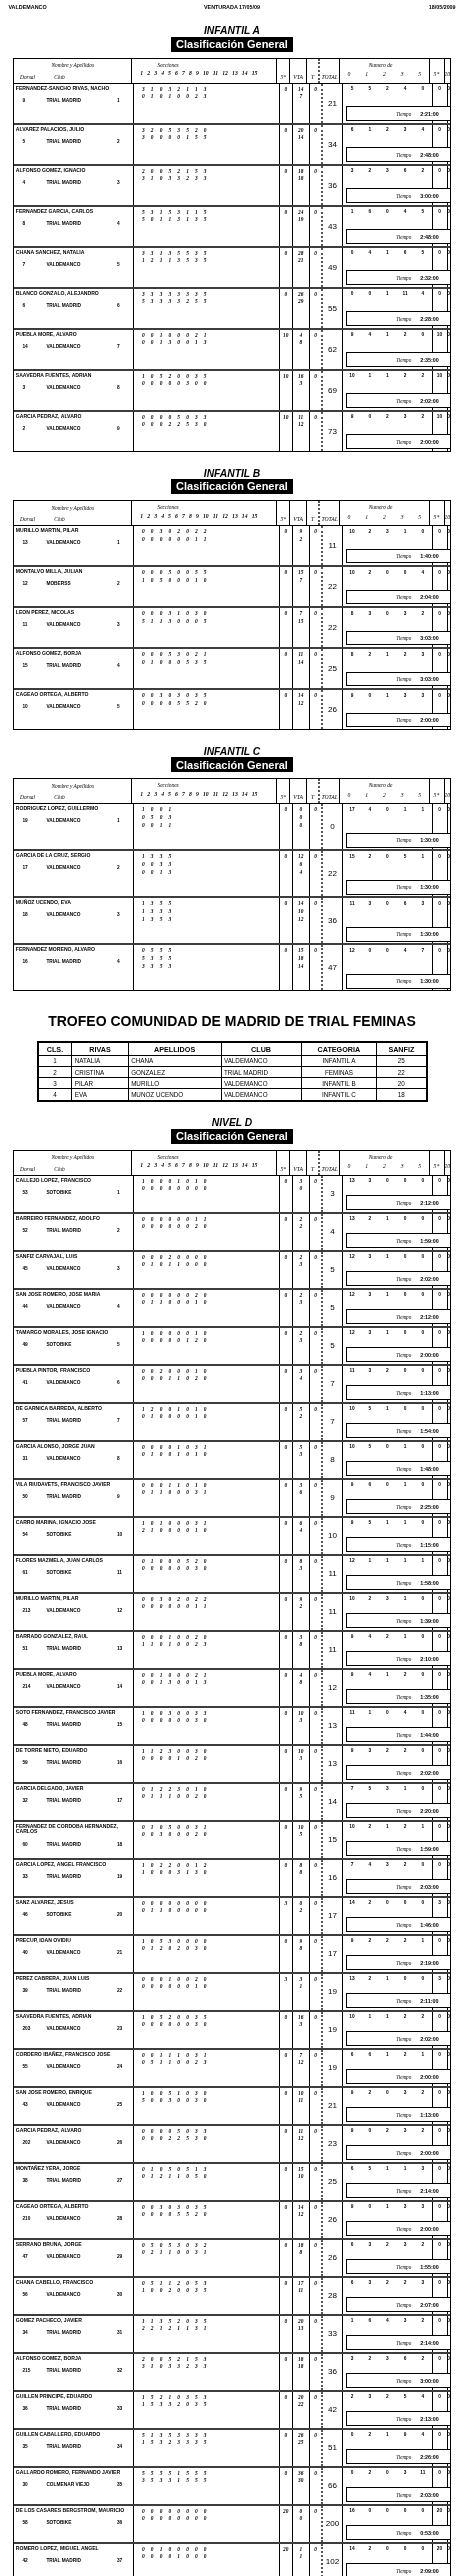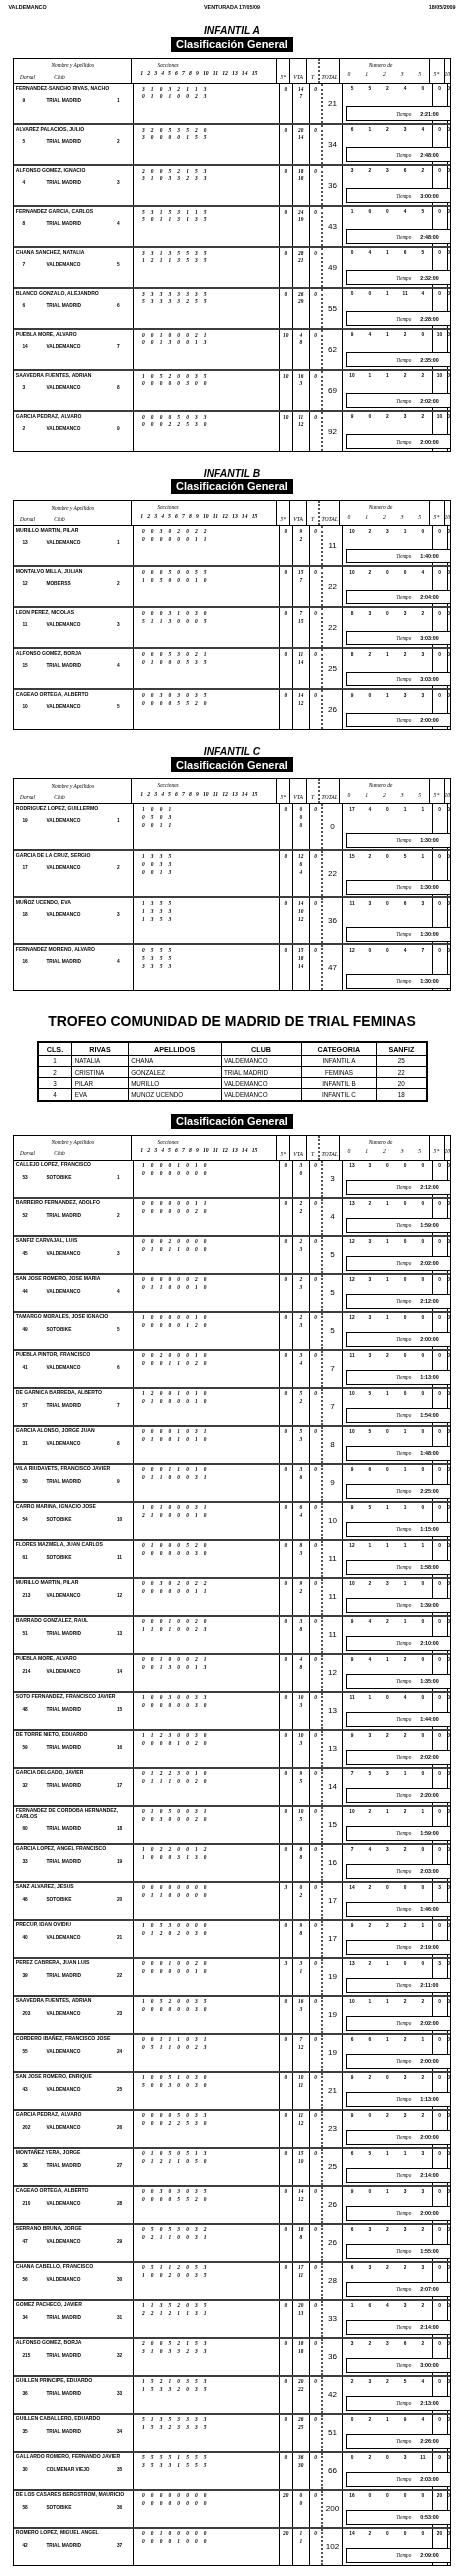--- a/index.html
+++ b/index.html
@@ -523,21 +523,21 @@
         <div class="col vta">
           <div class="vta-vals">
             <span>11</span>
             <span>12</span>
           </div>
         </div>
         <div class="col t">
           <span class="smallval">0</span>
         </div>
         <div class="col total">
-          <div class="total-val">92</div>
+          <div class="total-val">73</div>
         </div>
         <div class="col numero">
           <div class="nvals">
             <span>9</span>
             <span>0</span>
             <span>2</span>
             <span>3</span>
             <span>2</span>
             <span>10</span>
             <span>0</span>
@@ -1117,20 +1117,21 @@
         <tr>
           <td class="ctr">4</td>
           <td class="lft">EVA</td>
           <td class="lft">MUNOZ UCENDO</td>
           <td class="lft">VALDEMANCO</td>
           <td class="ctr">INFANTIL C</td>
           <td class="ctr">18</td>
         </tr>
       </tbody>
     </table>
+    <div class="sect-title">NIVEL D</div>
     <div class="badge-wrap"><div class="badge">Clasificación General</div></div>
     <div class="ctable nd">
       <div class="thead">
         <div class="col name">
           <div class="h-na">Nombre y Apellidos</div>
           <div class="h-dc">
             <span class="hdorsal">Dorsal</span>
             <span class="hclub">Club</span>
           </div>
         </div>

